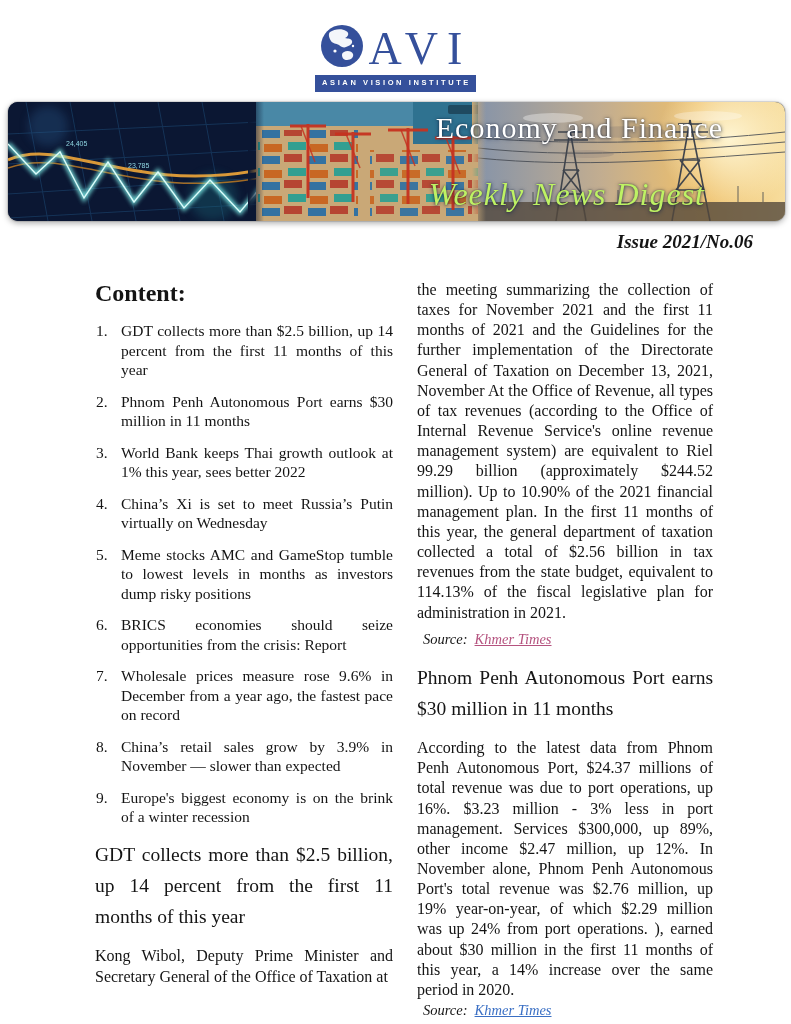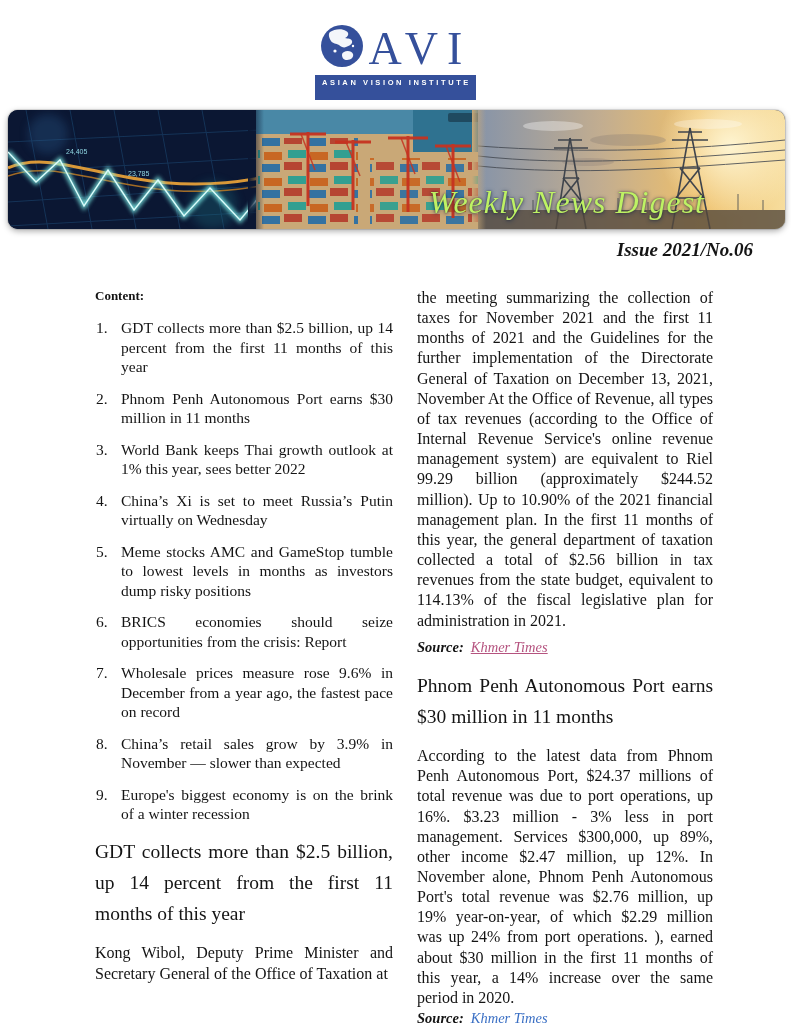--- a/index.html
+++ b/index.html
@@ -14,21 +14,21 @@
   .logo-top { display:flex; justify-content:center; gap:5px; }
   .logo-acronym {
     font-family:"Liberation Serif","DejaVu Serif",serif;
     font-size:46px; line-height:1; color:#35509b; letter-spacing:9px;
     font-weight:500; padding-top:2px;
   }
   .logo-bar {
     margin-top:3px; background:#35509b; color:#ffffff;
     font-family:"Liberation Sans","DejaVu Sans",sans-serif;
     font-size:7.5px; font-weight:700; letter-spacing:2.6px;
-    padding:3px 5px 13px 7px; text-align:center; white-space:nowrap;
+    padding:3px 5px 5px 7px; text-align:center; white-space:nowrap;
   }
   
   .banner {
     position:relative; margin:10px 6px 0 8px; height:119px;
     border-radius:10px; overflow:hidden;
     box-shadow:0 2px 6px rgba(0,0,0,.35), 0 0 0 1px #e5e5e5;
     background:#0b1733;
   }
   .banner svg { display:block; width:100%; height:100%; }
   .banner-title {
@@ -45,41 +45,41 @@
   }
   
   .issue-line {
     margin-top:10px; padding-right:38px; text-align:right;
     font-size:19px; font-weight:700; font-style:italic;
   }
   
   .content { display:flex; gap:24px; margin:27px 78px 0 95px; }
   .col-left  { width:298px; }
   .col-right { width:296px; }
-  .toc-heading { font-size:13px; font-weight:600; margin-bottom:14px; }
+  .toc-heading { font-size:24px; font-weight:600; margin-bottom:14px; }
   .toc-list { list-style:none; counter-reset:toc; }
   .toc-item {
     counter-increment:toc; position:relative; padding-left:26px;
     font-size:15.5px; line-height:1.26; text-align:justify;
     margin-bottom:12px;
   }
   .toc-item::before {
     content:counter(toc) "."; position:absolute; left:1px; top:0;
     font-size:15.5px;
   }
   .article-heading {
     font-size:19.5px; line-height:1.6; font-weight:400;
     text-align:justify; margin:1px 0 14px;
   }
   .body-para {
     font-size:16px; line-height:1.26; text-align:justify;
     margin-bottom:8px;
   }
   .source-line { font-size:14.5px; font-style:italic; margin:4px 0 6px; }
-  .source-label { font-weight:700; margin-right:7px; }
+  .source-label { font-weight:400; margin-right:7px;margin-left:6px; }
   .source-link { text-decoration:underline; cursor:pointer; }
   .source-link.pink { color:#b5537f; }
   .source-link.blue { color:#3a6fc4; }
   .port-heading { margin-top:14px; }
 </style>
 </head>
 <body>
 
 <div class="logo">
   <div class="logo-top">
@@ -216,20 +216,21 @@
         <line x1="500" y1="100" x2="500" y2="86"></line>
         <line x1="525" y1="100" x2="525" y2="90"></line>
         <line x1="610" y1="100" x2="610" y2="88"></line>
         <line x1="640" y1="100" x2="640" y2="92"></line>
         <line x1="730" y1="100" x2="730" y2="84"></line>
         <line x1="755" y1="100" x2="755" y2="90"></line>
       </g>
       <rect x="464" y="0" width="14" height="119" fill="url(#seam2)"></rect>
     </g>
   </svg>
+  <div class="banner-title">Economy and Finance</div>
   <div class="banner-subtitle">Weekly News Digest</div>
 </div>
 
 <div class="issue-line">Issue 2021/No.06</div>
 
 <div class="content">
 
   <div class="col-left">
     <div class="toc-heading">Content:</div>
     <ol class="toc-list">

